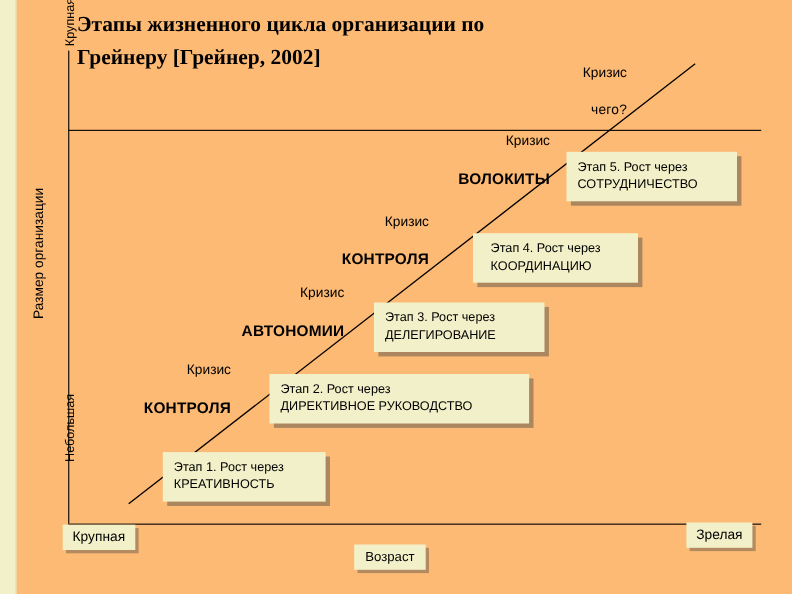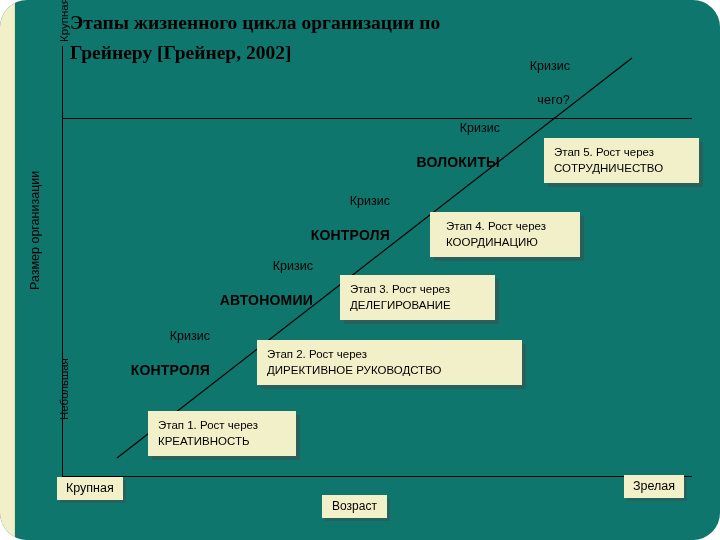--- a/index.html
+++ b/index.html
@@ -4,24 +4,23 @@
 <style>
   html, body {
     margin: 0;
     padding: 0;
     background: #ffffff;
   }
   #slide {
     position: relative;
     width: 720px;
     height: 540px;
-    background: #0f766e;
+    background: #fdba74;
     overflow: hidden;
     font-family: "Liberation Sans", sans-serif;
-    border-radius: 27px;
   }
   
   .left-band {
     position: absolute;
     left: 0;
     top: 0;
     width: 14px;
     height: 540px;
     background: #f2f0c8;
     border-right: 1px solid #e4e0a8;
@@ -199,36 +198,36 @@
   <div class="crisis" style="left:85px; top:328px; width:125px;">
     <span class="c1">Кризис</span>
     <span class="c2">КОНТРОЛЯ</span>
   </div>
 
   <div class="stage" style="left:148px; top:411px; width:148px;">
     <span>Этап 1. Рост через</span>
     <span>КРЕАТИВНОСТЬ</span>
   </div>
 
-  <div class="stage" style="left:257px; top:340px; width:265px;">
+  <div class="stage" style="left:245px; top:340px; width:236px;">
     <span>Этап 2. Рост через</span>
     <span>ДИРЕКТИВНОЕ РУКОВОДСТВО</span>
   </div>
 
   <div class="stage" style="left:340px; top:275px; width:155px;">
     <span>Этап 3. Рост через</span>
     <span>ДЕЛЕГИРОВАНИЕ</span>
   </div>
 
   <div class="stage" style="left:430px; top:212px; width:150px;padding-left:16px;">
     <span>Этап 4. Рост через</span>
     <span>КООРДИНАЦИЮ</span>
   </div>
 
-  <div class="stage" style="left:544px; top:138px; width:155px;">
+  <div class="stage" style="left:515px; top:138px; width:155px;">
     <span>Этап 5. Рост через</span>
     <span>СОТРУДНИЧЕСТВО</span>
   </div>
 
   <div class="corner-label" style="left:57px; top:477px;">Крупная</div>
   <div class="corner-label" style="left:624px; top:475px;">Зрелая</div>
   <div class="axis-x-label" style="left:322px; top:495px;">Возраст</div>
 
 </div>
 

